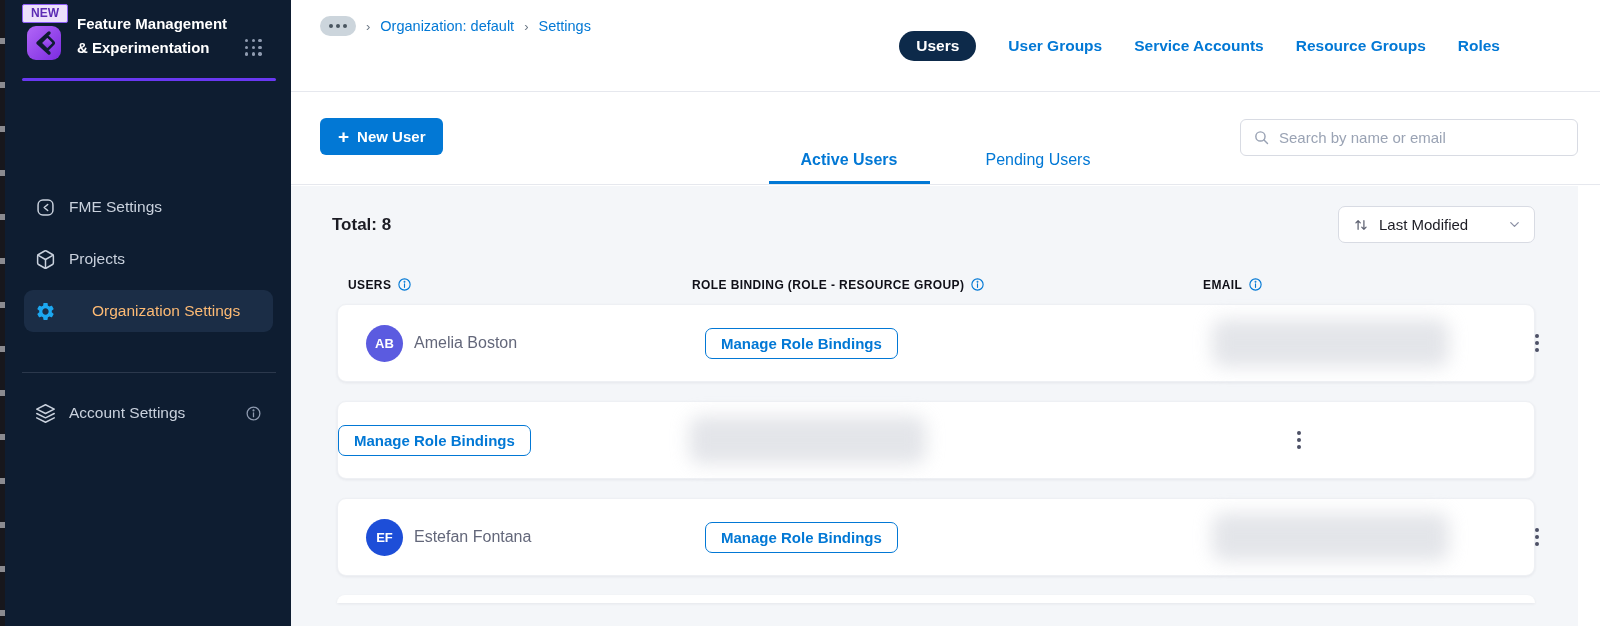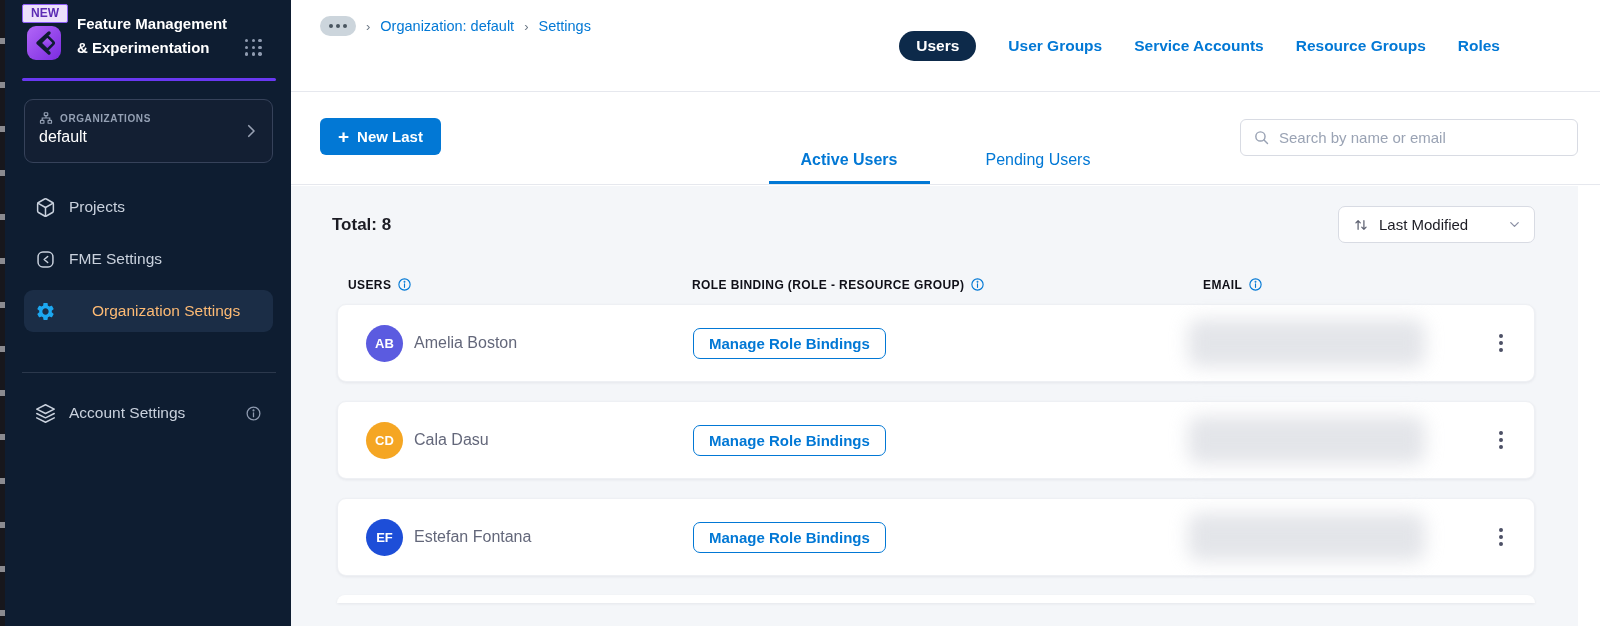--- a/index.html
+++ b/index.html
@@ -96,21 +96,21 @@
   .sort-btn .sort-label { flex:1; text-align:left; }
 
   .col-headers { display:grid; grid-template-columns:355px 511px 1fr 152px;
     margin-top:34px; margin-bottom:12px; }
   .col-head { display:flex; align-items:center; gap:6px; font-size:12px; font-weight:bold;
     letter-spacing:.4px; color:#101018; }
   .col-head:first-child { padding-left:11px; }
 
   .row-card { background:#fff; border:1px solid #eef0f4; border-radius:9px; height:78px;
     box-shadow:0 1px 3px rgba(30,30,60,.07); display:grid;
-    grid-template-columns:355px 511px 1fr 152px; align-items:center; margin-bottom:19px; }
+    grid-template-columns:355px 511px 1fr 152px; align-items:center; margin-bottom:19px;gap:12px; }
   .user-cell { display:flex; align-items:center; gap:11px; padding-left:28px; }
   .avatar { width:37px; height:37px; border-radius:50%; color:#fff; font-size:13px;
     font-weight:bold; display:flex; align-items:center; justify-content:center; }
   .user-name { font-size:16px; color:#63677a; }
   .manage-btn { justify-self:start; background:#fff; border:1.5px solid #0278d5;
     color:#0278d5; font-size:15px; font-weight:bold; border-radius:7px; height:31px;
     padding:0 15px; cursor:pointer; font-family:inherit; }
   .email-blur { width:237px; height:48px; margin-left:-16px; border-radius:12px;
     background:#cdd0d8; filter:blur(9px); opacity:.55; }
   .kebab { justify-self:center; display:flex; flex-direction:column; gap:3.5px;
@@ -151,59 +151,40 @@
       <i></i>
       <i></i>
       <i></i>
       <i></i>
       <i></i>
       <i></i>
   </span>
 
   <div class="purple-rule"></div>
 
-  <div class="org-box">
-    <div class="org-box-top">
+
+  <div class="side-menu">
+    <div class="side-item">
       <span>
-        <svg width="14" height="14" viewBox="0 0 24 24" fill="none" stroke="#94a0b4" stroke-width="2">
-          <rect x="9" y="3" width="6" height="5" rx="1"></rect>
-          <rect x="2.5" y="16" width="6" height="5" rx="1"></rect>
-          <rect x="15.5" y="16" width="6" height="5" rx="1"></rect>
-          <path d="M12 8v4 M5.5 16v-4h13v4"></path>
+        <svg width="21" height="21" viewBox="0 0 24 24" fill="none" stroke="#c9d1dd" stroke-width="1.7" stroke-linejoin="round" stroke-linecap="round">
+          <rect x="3.5" y="3.5" width="17" height="17" rx="5.5"></rect>
+          <path d="M14.5 8.5 L10.5 12 l4 3.5"></path>
         </svg>
       </span>
-      <span class="org-label">ORGANIZATIONS</span>
-    </div>
-    <div class="org-value">default</div>
-    <span class="org-chevron">
-      <svg width="18" height="18" viewBox="0 0 24 24" fill="none" stroke="#98a1b3" stroke-width="2.2" stroke-linecap="round" stroke-linejoin="round">
-        <polyline points="9 5 16 12 9 19"></polyline>
-      </svg>
-    </span>
-  </div>
-
-  <div class="side-menu">
+      <span>FME Settings</span>
+    </div>
     <div class="side-item">
       <span>
         <svg width="21" height="21" viewBox="0 0 24 24" fill="none" stroke="#c9d1dd" stroke-width="1.7" stroke-linejoin="round" stroke-linecap="round">
           <path d="M21 16V8a2 2 0 0 0-1-1.73l-7-4a2 2 0 0 0-2 0l-7 4A2 2 0 0 0 3 8v8a2 2 0 0 0 1 1.73l7 4a2 2 0 0 0 2 0l7-4A2 2 0 0 0 21 16z"></path>
           <polyline points="3.27 6.96 12 12.01 20.73 6.96"></polyline>
           <line x1="12" y1="22.08" x2="12" y2="12"></line>
         </svg>
       </span>
       <span>Projects</span>
-    </div>
-    <div class="side-item">
-      <span>
-        <svg width="21" height="21" viewBox="0 0 24 24" fill="none" stroke="#c9d1dd" stroke-width="1.7" stroke-linejoin="round" stroke-linecap="round">
-          <rect x="3.5" y="3.5" width="17" height="17" rx="5.5"></rect>
-          <path d="M14.5 8.5 L10.5 12 l4 3.5"></path>
-        </svg>
-      </span>
-      <span>FME Settings</span>
     </div>
     <div class="side-item active">
       <span>
         <svg width="21" height="21" viewBox="0 0 24 24" fill="#1ca7f0">
           <path d="M19.14,12.94c0.04-0.3,0.06-0.61,0.06-0.94c0-0.32-0.02-0.64-0.07-0.94l2.03-1.58c0.18-0.14,0.23-0.41,0.12-0.61 l-1.92-3.32c-0.12-0.22-0.37-0.29-0.59-0.22l-2.39,0.96c-0.5-0.38-1.03-0.7-1.62-0.94L14.4,2.81c-0.04-0.24-0.24-0.41-0.48-0.41 h-3.84c-0.24,0-0.43,0.17-0.47,0.41L9.25,5.35C8.66,5.59,8.12,5.92,7.63,6.29L5.24,5.33c-0.22-0.08-0.47,0-0.59,0.22L2.74,8.87 C2.62,9.08,2.66,9.34,2.86,9.48l2.03,1.58C4.84,11.36,4.8,11.69,4.8,12s0.02,0.64,0.07,0.94l-2.03,1.58 c-0.18,0.14-0.23,0.41-0.12,0.61l1.92,3.32c0.12,0.22,0.37,0.29,0.59,0.22l2.39-0.96c0.5,0.38,1.03,0.7,1.62,0.94l0.36,2.54 c0.05,0.24,0.24,0.41,0.48,0.41h3.84c0.24,0,0.44-0.17,0.47-0.41l0.36-2.54c0.59-0.24,1.13-0.56,1.62-0.94l2.39,0.96 c0.22,0.08,0.47,0,0.59-0.22l1.92-3.32c0.12-0.22,0.07-0.47-0.12-0.61L19.14,12.94z M12,15.6c-1.98,0-3.6-1.62-3.6-3.6 s1.62-3.6,3.6-3.6s3.6,1.62,3.6,3.6S13.98,15.6,12,15.6z"></path>
         </svg>
       </span>
       <span>Organization Settings</span>
     </div>
   </div>
@@ -250,21 +231,21 @@
       <span class="acl-tab">User Groups</span>
       <span class="acl-tab">Service Accounts</span>
       <span class="acl-tab">Resource Groups</span>
       <span class="acl-tab">Roles</span>
     </div>
   </header>
 
   <div class="toolbar">
     <button class="new-user-btn">
       <span class="plus">+</span>
-      <span>New Last</span>
+      <span>New User</span>
     </button>
 
     <div class="list-tabs">
       <span class="list-tab active">Active Users</span>
       <span class="list-tab">Pending Users</span>
     </div>
 
     <div class="search-box">
       <span>
         <svg width="17" height="17" viewBox="0 0 24 24" fill="none" stroke="#98a1b3" stroke-width="2" stroke-linecap="round">
@@ -337,24 +318,20 @@
       <button class="manage-btn">Manage Role Bindings</button>
       <div class="email-blur"></div>
       <span class="kebab">
           <i></i>
           <i></i>
           <i></i>
         </span>
     </div>
 
     <div class="row-card">
-      <div class="user-cell">
-        <span class="avatar" style="background: rgb(245, 166, 35);">CD</span>
-        <span class="user-name">Cala Dasu</span>
-      </div>
       <button class="manage-btn">Manage Role Bindings</button>
       <div class="email-blur"></div>
       <span class="kebab">
           <i></i>
           <i></i>
           <i></i>
         </span>
     </div>
 
     <div class="row-card">

